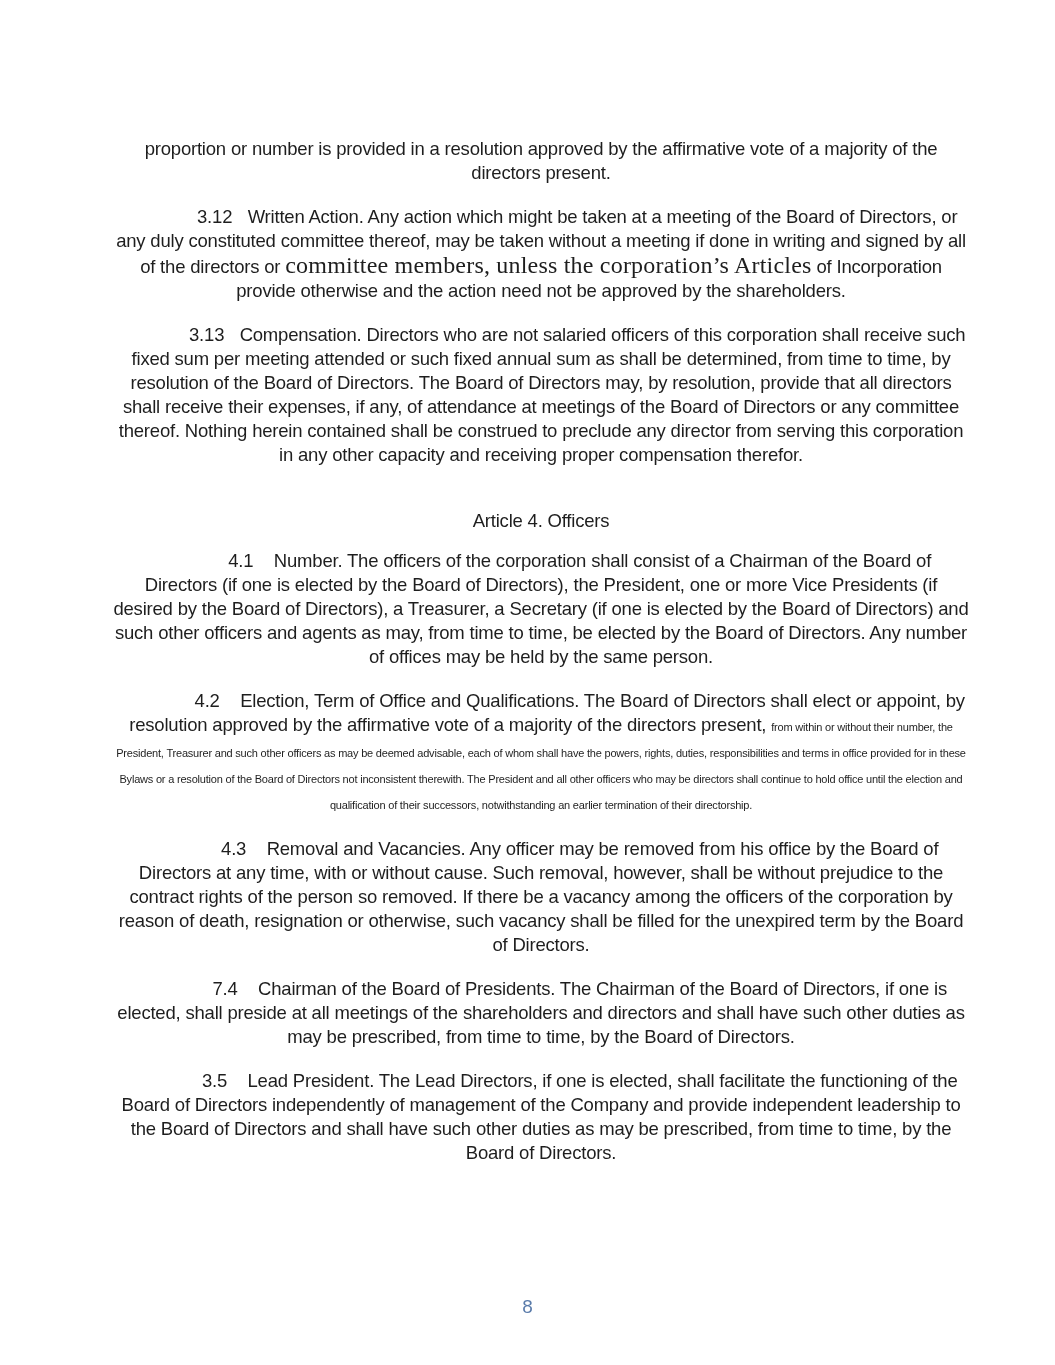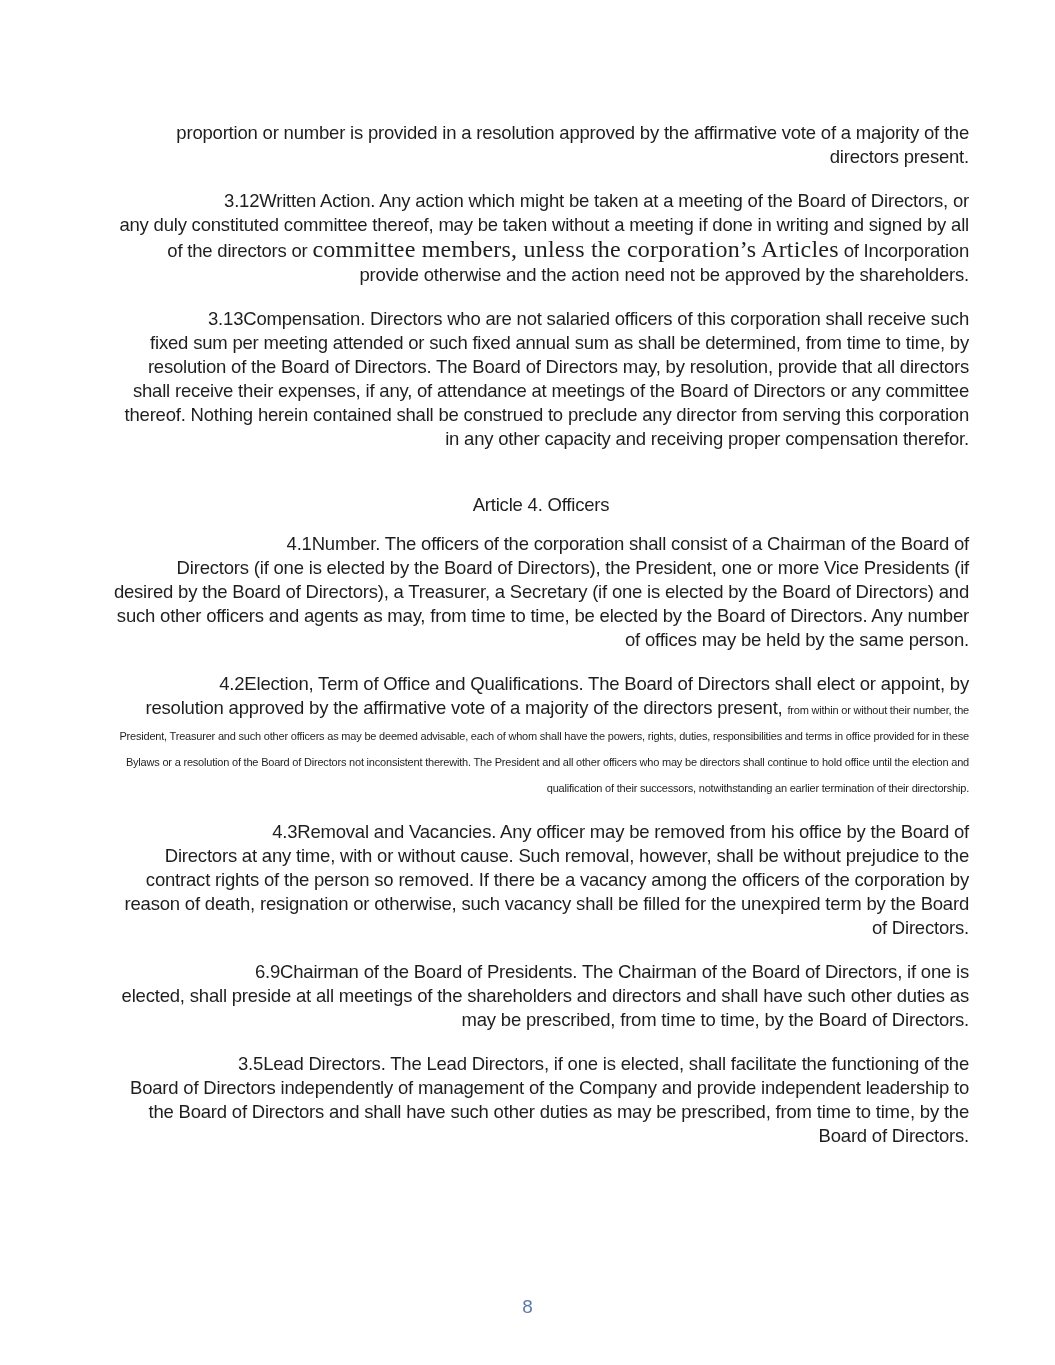--- a/index.html
+++ b/index.html
@@ -14,25 +14,25 @@
     position: absolute; inset: 0;
     background: #ffffff;
     color: #1e1e1e;
   }
   .content {
     position: absolute;
     left: 113px; top: 121px;
     width: 856px;
   }
   .para {
-    margin: 0 0 20px 0;
+    margin: 16px 0 20px 0;
     font-size: 18.5px;
     line-height: 24px;
     letter-spacing: -0.2px;
-    text-align: right;
+    text-align: center;
   }
   .sect { text-indent: 57px; }
   .num {
     display: inline-block;
     width: 66px;
     text-indent: 0;
   }
   .heading {
     text-align: center;
     text-indent: 0;
@@ -67,20 +67,20 @@
     <p class="para sect"><span class="num">3.13</span><span>Compensation.</span><span> Directors who are not salaried officers of this corporation shall receive such fixed sum per meeting attended or such fixed annual sum as shall be determined, from time to time, by resolution of the Board of Directors. The Board of Directors may, by resolution, provide that all directors shall receive their expenses, if any, of attendance at meetings of the Board of Directors or any committee thereof. Nothing herein contained shall be construed to preclude any director from serving this corporation in any other capacity and receiving proper compensation therefor.</span></p>
 
     <p class="para heading">Article 4. Officers</p>
 
     <p class="para sect"><span class="num">4.1</span><span>Number.</span><span> The officers of the corporation shall consist of a Chairman of the Board of Directors (if one is elected by the Board of Directors), the President, one or more Vice Presidents (if desired by the Board of Directors), a Treasurer, a Secretary (if one is elected by the Board of Directors) and such other officers and agents as may, from time to time, be elected by the Board of Directors. Any number of offices may be held by the same person.</span></p>
 
     <p class="para sect"><span class="num">4.2</span><span>Election, Term of Office and Qualifications.</span><span> The Board of Directors shall elect or appoint, by resolution approved by the affirmative vote of a majority of the directors present, </span><span class="small">from within or without their number, the President, Treasurer and such other officers as may be deemed advisable, each of whom shall have the powers, rights, duties, responsibilities and terms in office provided for in these Bylaws or a resolution of the Board of Directors not inconsistent therewith. The President and all other officers who may be directors shall continue to hold office until the election and qualification of their successors, notwithstanding an earlier termination of their directorship.</span></p>
 
     <p class="para sect"><span class="num">4.3</span><span>Removal and Vacancies.</span><span> Any officer may be removed from his office by the Board of Directors at any time, with or without cause. Such removal, however, shall be without prejudice to the contract rights of the person so removed. If there be a vacancy among the officers of the corporation by reason of death, resignation or otherwise, such vacancy shall be filled for the unexpired term by the Board of Directors.</span></p>
 
-    <p class="para sect"><span class="num">6.9</span><span>Chairman of the Board of Presidents.</span><span> The Chairman of the Board of Directors, if one is elected, shall preside at all meetings of the shareholders and directors and shall have such other duties as may be prescribed, from time to time, by the Board of Directors.</span></p>
+    <p class="para sect"><span class="num">7.4</span><span>Chairman of the Board of Presidents.</span><span> The Chairman of the Board of Directors, if one is elected, shall preside at all meetings of the shareholders and directors and shall have such other duties as may be prescribed, from time to time, by the Board of Directors.</span></p>
 
-    <p class="para sect"><span class="num">3.5</span><span>Lead Directors.</span><span> The Lead Directors, if one is elected, shall facilitate the functioning of the Board of Directors independently of management of the Company and provide independent leadership to the Board of Directors and shall have such other duties as may be prescribed, from time to time, by the Board of Directors.</span></p>
+    <p class="para sect"><span class="num">3.5</span><span>Lead President.</span><span> The Lead Directors, if one is elected, shall facilitate the functioning of the Board of Directors independently of management of the Company and provide independent leadership to the Board of Directors and shall have such other duties as may be prescribed, from time to time, by the Board of Directors.</span></p>
 
   </div>
 
   <div class="pagenum">8</div>
 </div>
 
 </body></html>

